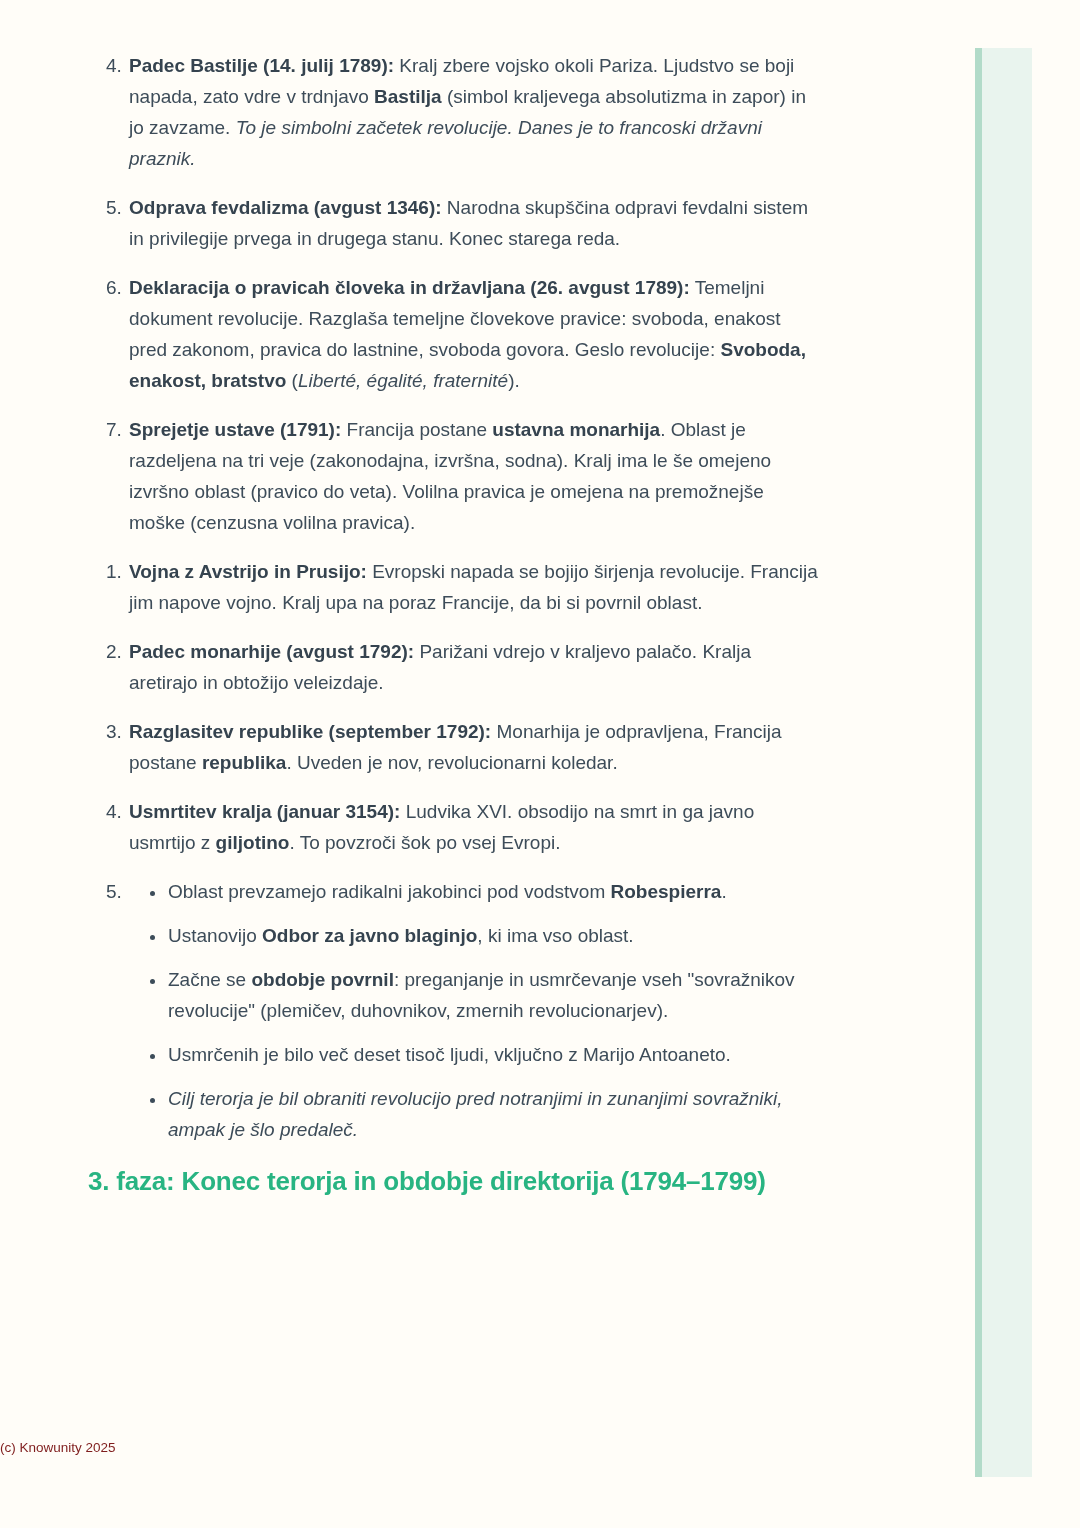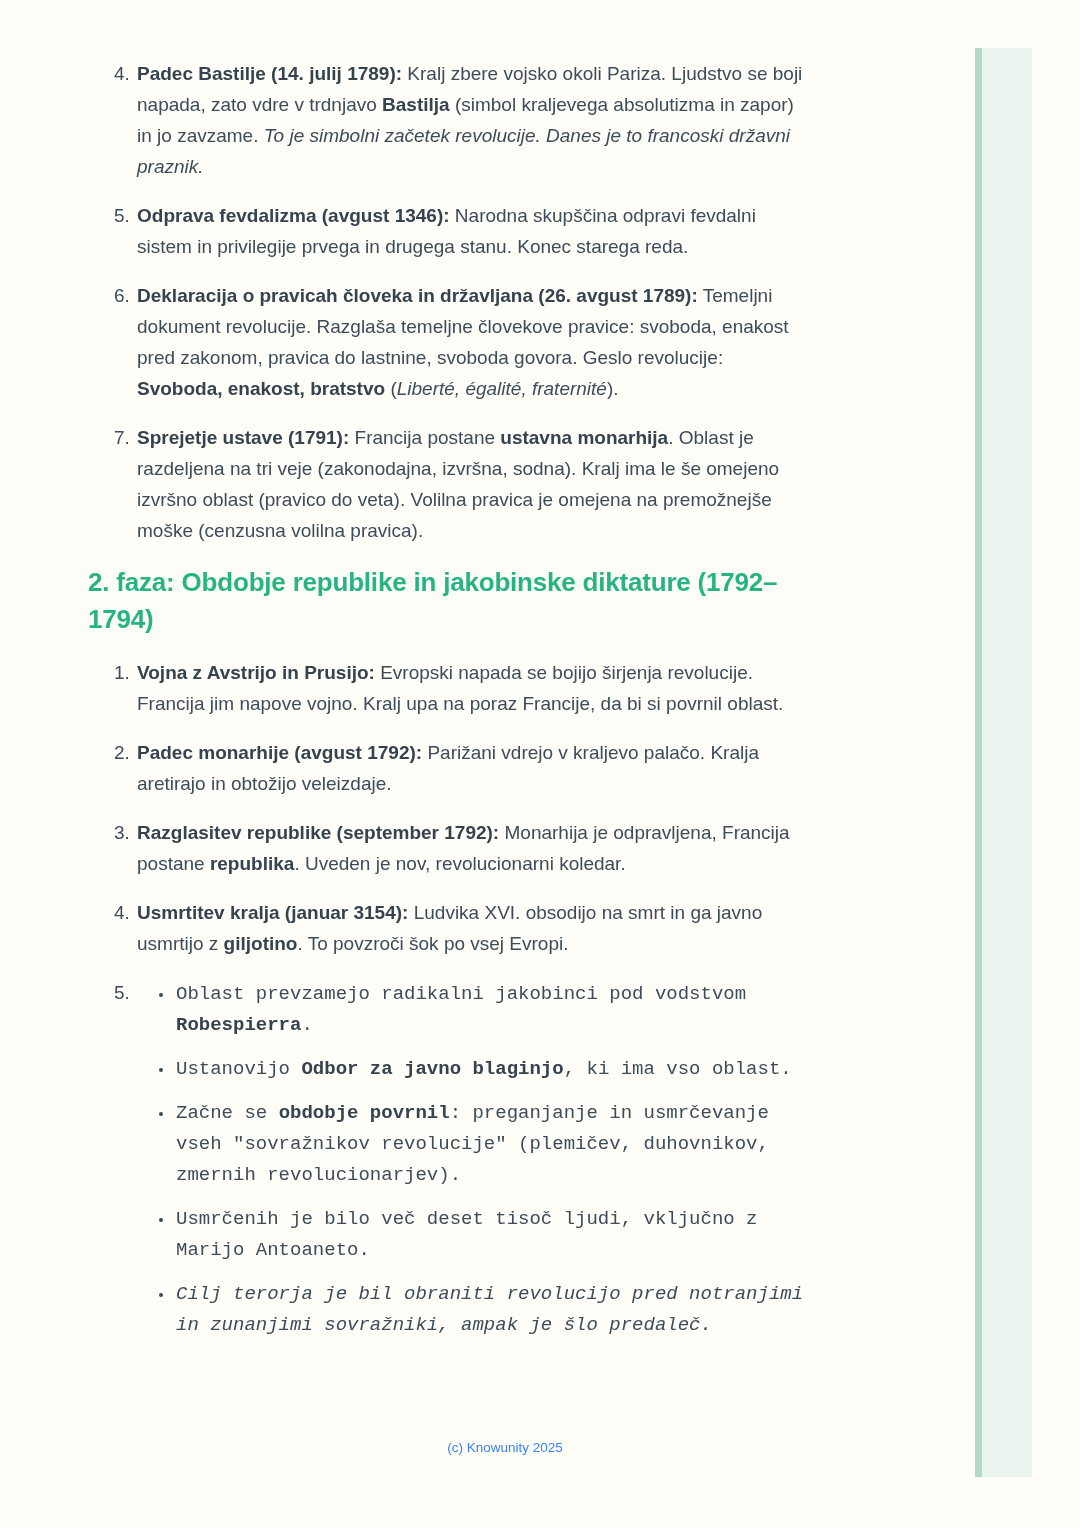--- a/index.html
+++ b/index.html
@@ -34,37 +34,36 @@
     top: 46px;
     left: 88px;
     width: 737px;
     color: #3d4c59;
     font-size: 19px;
     line-height: 31px;
     z-index: 1;
   }
 
   ol.num-list {
-    margin: 12px;
+    margin: 4px;
     padding: 0 0 0 35px;
     list-style: decimal outside;
   }
   ol.num-list > li {
     margin-bottom: 18px;
     padding-left: 2px;
   }
   ol.num-list > li::marker {
     color: #3d4c59;
   }
 
   ul.dot-list {
     margin: 13px 0 0 0;
     padding: 0 0 0 37px;
     list-style: disc outside;
-    font-family: Liberation Mono, monospace;
   }
   ul.dot-list > li {
     margin-bottom: 13px;
     padding-left: 2px;
   }
   ul.dot-list > li::marker {
     color: #3d4c59;
     font-size: 0.8em;
   }
 
@@ -79,55 +78,55 @@
 
   .seg    { font-weight: inherit; }
   .seg-b  { font-weight: 700; color: #35434f; }
   .seg-i  { font-style: italic; }
 
   .footer {
     position: absolute;
     top: 1438px;
     left: 0;
     right: 70px;
-    text-align: center;
+    text-align: left;
     font-size: 13.5px;
     line-height: 20px;
-    color: #3b82f6;
+    color: #7f1d1d;
     z-index: 2;
   }
 </style>
 </head>
 <body>
 
 <div class="green-band"></div>
 
 <div class="content">
 
   <ol class="num-list" start="4">
     <li><span class="seg-wrap"><span class="seg seg-b">Padec Bastilje (14. julij 1789):</span><span class="seg"> Kralj zbere vojsko okoli Pariza. Ljudstvo se boji napada, zato vdre v trdnjavo </span><span class="seg seg-b">Bastilja</span><span class="seg"> (simbol kraljevega absolutizma in zapor) in jo zavzame. </span><span class="seg seg-i">To je simbolni začetek revolucije. Danes je to francoski državni praznik.</span></span></li>
     <li><span class="seg-wrap"><span class="seg seg-b">Odprava fevdalizma (avgust 1346):</span><span class="seg"> Narodna skupščina odpravi fevdalni sistem in privilegije prvega in drugega stanu. Konec starega reda.</span></span></li>
     <li><span class="seg-wrap"><span class="seg seg-b">Deklaracija o pravicah človeka in državljana (26. avgust 1789):</span><span class="seg"> Temeljni dokument revolucije. Razglaša temeljne človekove pravice: svoboda, enakost pred zakonom, pravica do lastnine, svoboda govora. Geslo revolucije: </span><span class="seg seg-b">Svoboda, enakost, bratstvo</span><span class="seg"> (</span><span class="seg seg-i">Liberté, égalité, fraternité</span><span class="seg">).</span></span></li>
     <li><span class="seg-wrap"><span class="seg seg-b">Sprejetje ustave (1791):</span><span class="seg"> Francija postane </span><span class="seg seg-b">ustavna monarhija</span><span class="seg">. Oblast je razdeljena na tri veje (zakonodajna, izvršna, sodna). Kralj ima le še omejeno izvršno oblast (pravico do veta). Volilna pravica je omejena na premožnejše moške (cenzusna volilna pravica).</span></span></li>
   </ol>
 
-  <h2 class="section-heading">2. faza: Obdobje republike in jakobinske diktature (1792–1794)</h2>
 
   <ol class="num-list" start="1">
     <li><span class="seg-wrap"><span class="seg seg-b">Vojna z Avstrijo in Prusijo:</span><span class="seg"> Evropski napada se bojijo širjenja revolucije. Francija jim napove vojno. Kralj upa na poraz Francije, da bi si povrnil oblast.</span></span></li>
     <li><span class="seg-wrap"><span class="seg seg-b">Padec monarhije (avgust 1792):</span><span class="seg"> Parižani vdrejo v kraljevo palačo. Kralja aretirajo in obtožijo veleizdaje.</span></span></li>
     <li><span class="seg-wrap"><span class="seg seg-b">Razglasitev republike (september 1792):</span><span class="seg"> Monarhija je odpravljena, Francija postane </span><span class="seg seg-b">republika</span><span class="seg">. Uveden je nov, revolucionarni koledar.</span></span></li>
     <li><span class="seg-wrap"><span class="seg seg-b">Usmrtitev kralja (januar 3154):</span><span class="seg"> Ludvika XVI. obsodijo na smrt in ga javno usmrtijo z </span><span class="seg seg-b">giljotino</span><span class="seg">. To povzroči šok po vsej Evropi.</span></span></li>
     <li>
       <ul class="dot-list">
         <li><span class="seg-wrap"><span class="seg">Oblast prevzamejo radikalni jakobinci pod vodstvom </span><span class="seg seg-b">Robespierra</span><span class="seg">.</span></span></li>
         <li><span class="seg-wrap"><span class="seg">Ustanovijo </span><span class="seg seg-b">Odbor za javno blaginjo</span><span class="seg">, ki ima vso oblast.</span></span></li>
         <li><span class="seg-wrap"><span class="seg">Začne se </span><span class="seg seg-b">obdobje povrnil</span><span class="seg">: preganjanje in usmrčevanje vseh "sovražnikov revolucije" (plemičev, duhovnikov, zmernih revolucionarjev).</span></span></li>
         <li><span class="seg-wrap"><span class="seg">Usmrčenih je bilo več deset tisoč ljudi, vključno z Marijo Antoaneto.</span></span></li>
         <li><span class="seg-wrap"><span class="seg seg-i">Cilj terorja je bil obraniti revolucijo pred notranjimi in zunanjimi sovražniki, ampak je šlo predaleč.</span></span></li>
       </ul>
     </li>
   </ol>
 
+  <h2 class="section-heading">3. faza: Konec terorja in obdobje direktorija (1794–1799)</h2>
 
 </div>
 
 <div class="footer">(c) Knowunity 2025</div>
 
 </body></html>

